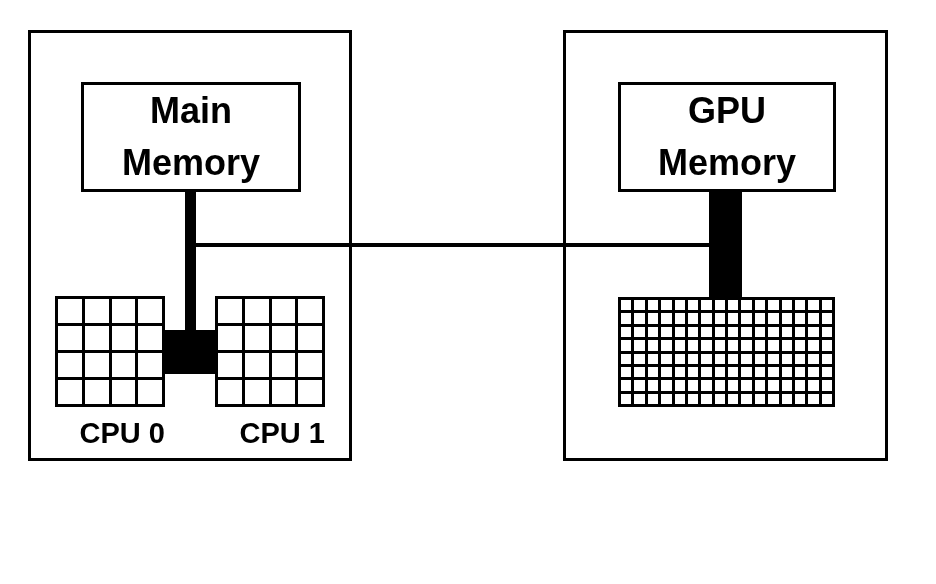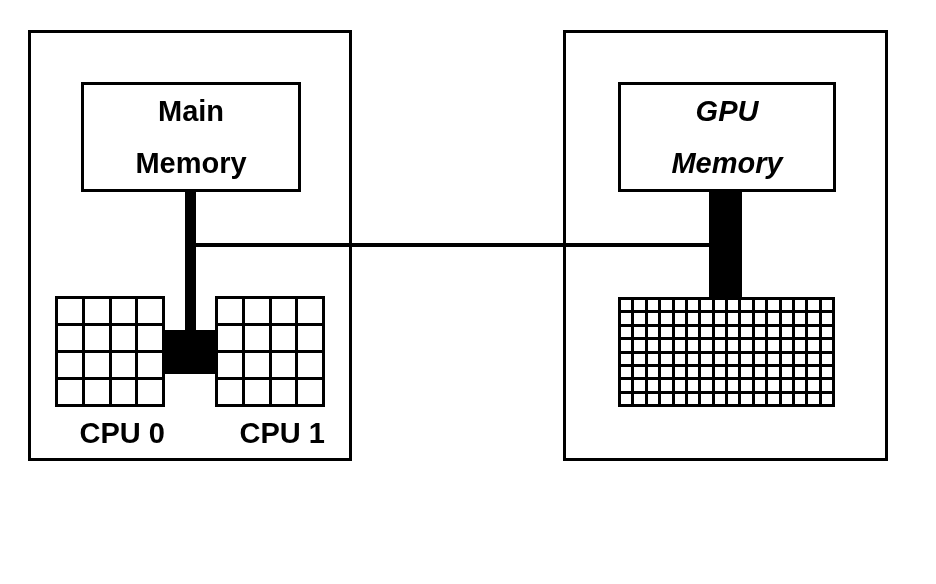--- a/index.html
+++ b/index.html
@@ -29,28 +29,28 @@
   
   .mem-box {
     position: absolute;
     border: 3px solid #000000;
     background: #ffffff;
     box-sizing: border-box;
     display: flex;
     flex-direction: column;
     align-items: center;
     justify-content: flex-start;
-    font-size: 29px;
+    font-size: 36px;
     font-weight: bold;
     line-height: 52px;
     text-align: center;
     z-index: 3;
   }
   .mem-left  { left: 50px; top: 49px; width: 220px; height: 110px; }
-  .mem-right { left: 52px; top: 49px; width: 218px; height: 110px; font-style: italic; }
+  .mem-right { left: 52px; top: 49px; width: 218px; height: 110px; }
 
   
   .fill {
     position: absolute;
     background: #000000;
   }
   .cpu-mem-connector { left: 154px; top: 159px; width: 11px;  height: 180px; z-index: 2; }
   .cpu-interconnect  { left: 132px; top: 297px; width: 52px;  height: 44px;  z-index: 2; }
   .gpu-mem-connector { left: 143px; top: 159px; width: 33px;  height: 106px; z-index: 2; }
 

